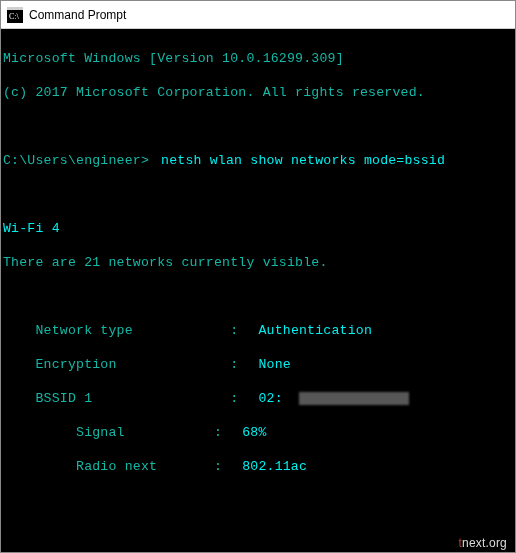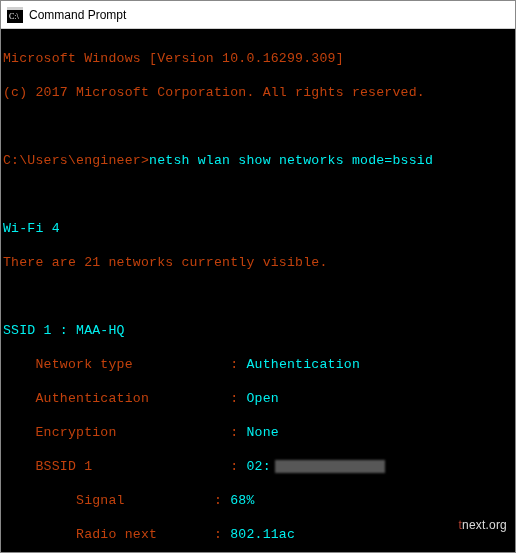--- a/index.html
+++ b/index.html
@@ -2,25 +2,25 @@
 <html><head>
 <meta charset="utf-8">
 <style>
   * { margin: 0; padding: 0; box-sizing: border-box; }
   html, body { width: 516px; height: 553px; overflow: hidden; font-family: Consolas, 'Courier New', monospace; }
   .window { width: 516px; height: 553px; background: #000; display: flex; flex-direction: column; border: 1px solid #888; }
   .titlebar { height: 28px; background: #fff; display: flex; align-items: center; padding: 0 6px; font-family: 'Segoe UI', Tahoma, sans-serif; font-size: 12px; color: #000; border-bottom: 1px solid #d0d0d0; }
   .titlebar .icon { width: 16px; height: 16px; margin-right: 6px; display: flex; align-items: center; justify-content: center; }
   .titlebar .icon svg { width: 16px; height: 16px; }
   .terminal { flex: 1; background: #000; padding: 4px 2px; white-space: pre; font-size: 13.2px; line-height: 17px; letter-spacing: 0.2px; overflow: hidden; position: relative; }
-  .gray { color: #c2410c; }
+  .gray { color: #14b8a6; }
   .cyan { color: #00f0f0; }
-  .row { display: flex; }
+  .row { display: flex; gap: 12px; }
   .blur { background: #575757; color: transparent; display: inline-block; height: 13px; margin-top: 2px; filter: blur(1.2px); }
-  .watermark { position: absolute; bottom: 18px; right: 8px; color: #ffffff; font-family: Arial, sans-serif; font-size: 12px; opacity: 0.85; }
+  .watermark { position: absolute; bottom: 0; right: 8px; color: #ffffff; font-family: Arial, sans-serif; font-size: 12px; opacity: 0.85; }
   .watermark .t { color: #d04a3a; }
 </style>
 </head>
 <body>
 
 <div class="window">
   <div class="titlebar">
     <span class="icon">
       <svg viewBox="0 0 16 16">
           <rect x="0" y="0" width="16" height="16" fill="#000"></rect>
@@ -33,23 +33,21 @@
 
   <div class="terminal">
 <div class="gray">Microsoft Windows [Version 10.0.16299.309]</div>
 <div class="gray">(c) 2017 Microsoft Corporation. All rights reserved.</div>
 <div>&nbsp;</div>
 <div class="row"><span class="gray">C:\Users\engineer&gt;</span><span class="cyan">netsh wlan show networks mode=bssid</span></div>
 <div>&nbsp;</div>
 <div class="row"><span class="cyan">Wi-Fi 4</span></div>
 <div class="gray">There are 21 networks currently visible.</div>
 <div>&nbsp;</div>
-<div class="cyan">SSID 1 : MAA-HQ</div>
 <div class="row"><span class="gray">    Network type            : </span><span class="cyan">Authentication</span></div>
-<div class="row"><span class="gray">    Authentication          : </span><span class="cyan">Open</span></div>
 <div class="row"><span class="gray">    Encryption              : </span><span class="cyan">None</span></div>
 <div class="row"><span class="gray">    BSSID 1                 : </span><span class="cyan">02:</span><span class="blur" style="width:110px;margin-left:4px;"></span></div>
 <div class="row"><span class="gray">         Signal           : </span><span class="cyan">68%</span></div>
 <div class="row"><span class="gray">         Radio next       : </span><span class="cyan">802.11ac</span></div>
 
 
 
 
 
 

